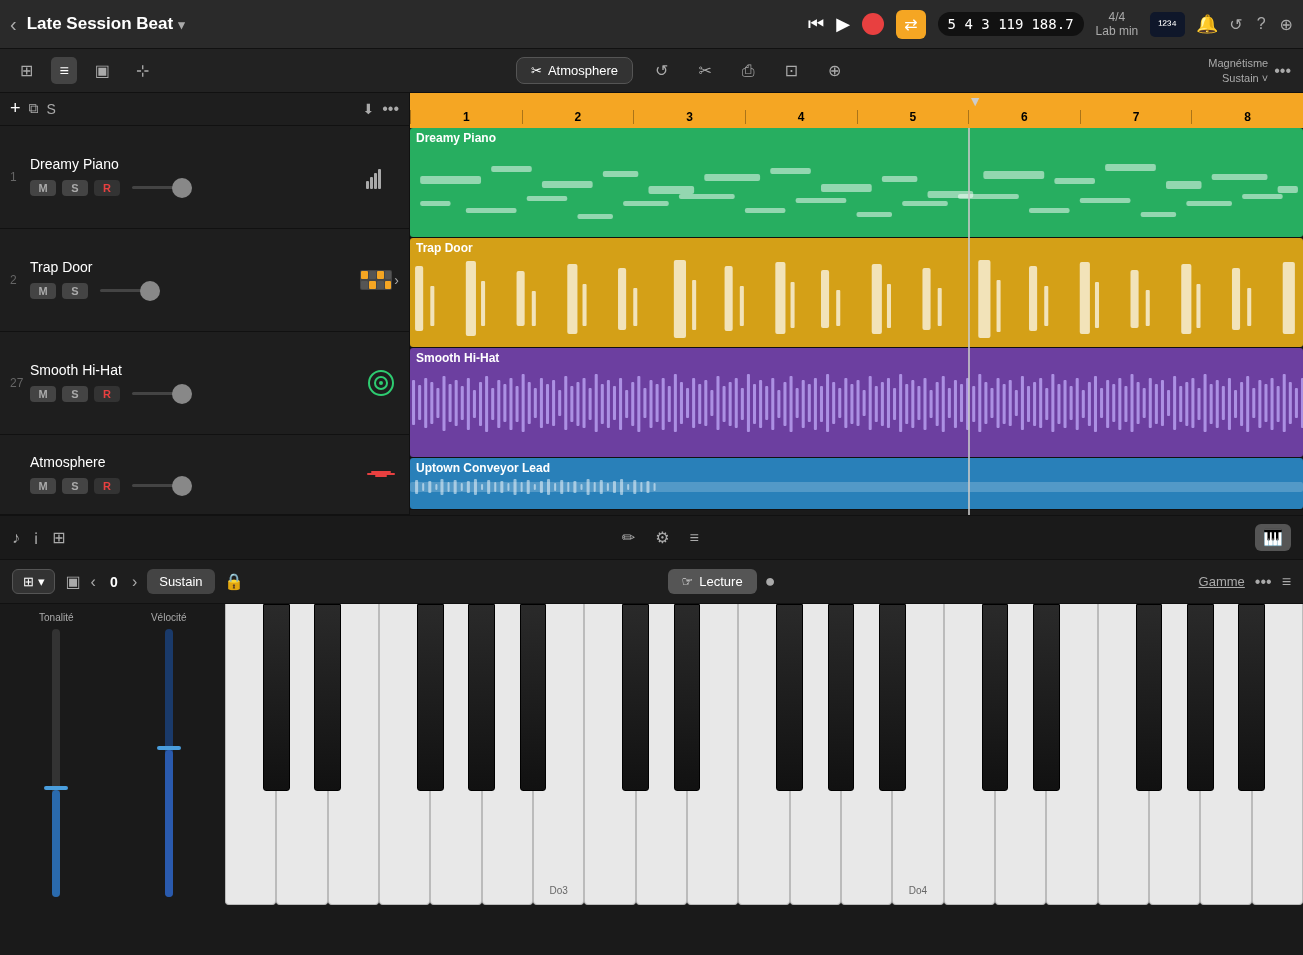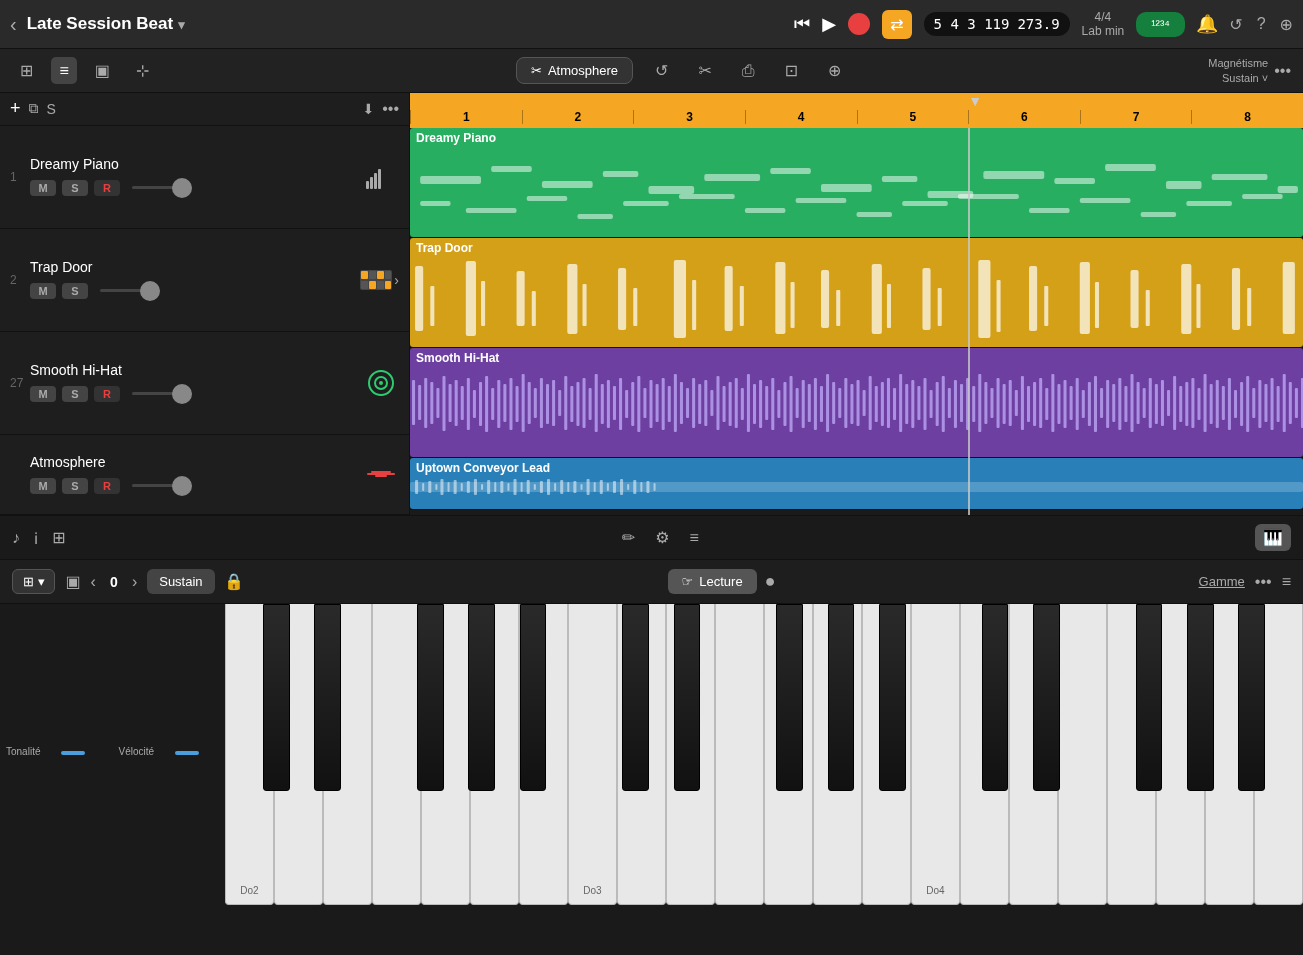--- a/index.html
+++ b/index.html
@@ -10,21 +10,21 @@
     .back-btn { background: none; border: none; color: #aaa; font-size: 20px; cursor: pointer; }
     .project-title { font-size: 17px; font-weight: 600; color: #fff; display: flex; align-items: center; gap: 5px; }
     .title-chevron { color: #aaa; font-size: 13px; }
     .top-bar-spacer { flex: 1; }
     .transport-controls { display: flex; align-items: center; gap: 12px; }
     .transport-btn { background: none; border: none; color: #fff; font-size: 18px; cursor: pointer; }
     .record-btn { width: 22px; height: 22px; background: #e84040; border-radius: 50%; border: none; cursor: pointer; }
     .loop-btn { background: #f5a623; border: none; border-radius: 6px; padding: 5px 8px; color: #fff; font-size: 16px; cursor: pointer; }
     .position-display { background: #111; border-radius: 12px; padding: 4px 10px; display: flex; align-items: center; gap: 8px; font-size: 14px; font-family: monospace; color: #fff; }
     .timesig-display { font-size: 12px; color: #aaa; text-align: center; line-height: 1.2; }
-    .count-in-btn { background: #15803d; border: none; border-radius: 10px; padding: 5px 15px; color: #fff; font-size: 13px; cursor: pointer; }
+    .count-in-btn { background: #0f172a; border: none; border-radius: 5px; padding: 5px 8px; color: #fff; font-size: 13px; cursor: pointer; }
     .master-btn { background: none; border: none; color: #aaa; font-size: 18px; cursor: pointer; }
     .top-right-icons { display: flex; align-items: center; gap: 14px; }
     .icon-btn { background: none; border: none; color: #aaa; font-size: 16px; cursor: pointer; }
 
     
     .toolbar { display: flex; align-items: center; height: 44px; background: #222; border-bottom: 1px solid #111; padding: 0 12px; gap: 10px; }
     .toolbar-left { display: flex; gap: 10px; }
     .tool-btn { background: none; border: none; color: #aaa; font-size: 16px; cursor: pointer; padding: 4px 8px; border-radius: 5px; }
     .tool-btn.active { background: #444; color: #fff; }
     .toolbar-center { flex: 1; display: flex; justify-content: center; align-items: center; gap: 14px; }
@@ -99,21 +99,21 @@
     .lock-btn { background: none; border: none; color: #aaa; font-size: 16px; cursor: pointer; }
     .kb-spacer { flex: 1; }
     .lecture-section { display: flex; align-items: center; gap: 8px; }
     .lecture-btn { background: #555; border: none; border-radius: 6px; padding: 5px 14px; color: #fff; font-size: 13px; cursor: pointer; display: flex; align-items: center; gap: 6px; }
     .dot-btn { background: none; border: none; color: #aaa; font-size: 18px; cursor: pointer; }
     .gamme-btn { background: none; border: none; color: #aaa; font-size: 13px; cursor: pointer; text-decoration: underline; }
 
     
     .piano-area { flex: 1; display: flex; position: relative; overflow: hidden; }
     .piano-sliders { width: 225px; background: #1a1a1a; display: flex; gap: 0; flex-shrink: 0; }
-    .slider-col { display: flex; flex-direction: row; align-items: center; padding: 8px 6px; flex: 1; }
+    .slider-col { display: flex; flex-direction: column; align-items: center; padding: 8px 6px; flex: 1; }
     .slider-label { font-size: 10px; color: #aaa; margin-bottom: 6px; }
     .slider-track { flex: 1; width: 8px; background: #333; border-radius: 4px; position: relative; display: flex; flex-direction: column; justify-content: flex-end; }
     .slider-fill { width: 100%; background: #2a6aad; border-radius: 4px; }
     .slider-handle { width: 24px; height: 4px; background: #4a9edd; border-radius: 2px; position: absolute; left: 50%; transform: translateX(-50%); cursor: pointer; }
     .white-key { flex: 1; background: #e8e8e8; border: 1px solid #bbb; border-top: none; border-radius: 0 0 4px 4px; cursor: pointer; position: relative; display: flex; align-items: flex-end; justify-content: center; padding-bottom: 8px; }
     .white-key span { font-size: 10px; color: #666; }
   </style>
 </head>
 <body>
 
@@ -124,21 +124,21 @@
     <span class="title-chevron">▾</span>
   </div>
   <div class="top-bar-spacer"></div>
   <div class="transport-controls">
     <button class="transport-btn">⏮</button>
     <button class="transport-btn">▶</button>
     <button class="record-btn"></button>
     <button class="loop-btn">⇄</button>
     <div class="position-display">
       <span>5  4  3  119</span>
-      <span>273.9</span>
+      <span>188.7</span>
     </div>
     <div class="timesig-display">
       <div>4/4</div>
       <div>Lab min</div>
     </div>
     <button class="count-in-btn">¹²³⁴</button>
     <button class="master-btn">🔔</button>
   </div>
   <div class="top-right-icons">
     <button class="icon-btn">↺</button>
@@ -674,23 +674,20 @@
           <div class="slider-handle" style="bottom: 55%;"></div>
         </div>
       </div>
     </div>
 
     <div style="flex:1; position:relative; overflow:hidden;">
       <div style="display:flex; height:100%; position:relative;">
 
         <div style="display:flex; width:100%; position:absolute; top:0; bottom:0;">
 
-          <div class="white-key">
-              <span>Do2</span>
-            </div>
           <div class="white-key"></div>
           <div class="white-key"></div>
           <div class="white-key"></div>
           <div class="white-key"></div>
           <div class="white-key"></div>
           <div class="white-key"></div>
 
           <div class="white-key">
               <span>Do3</span>
             </div>

